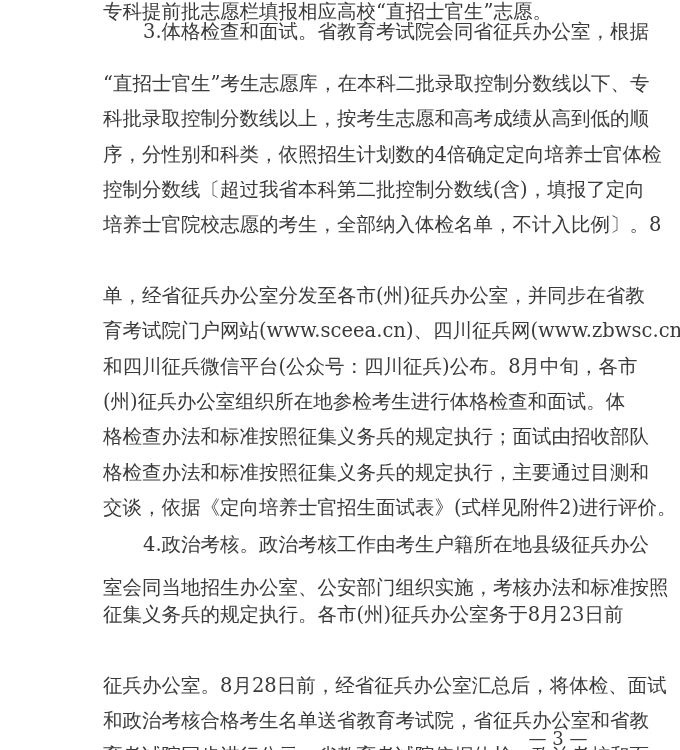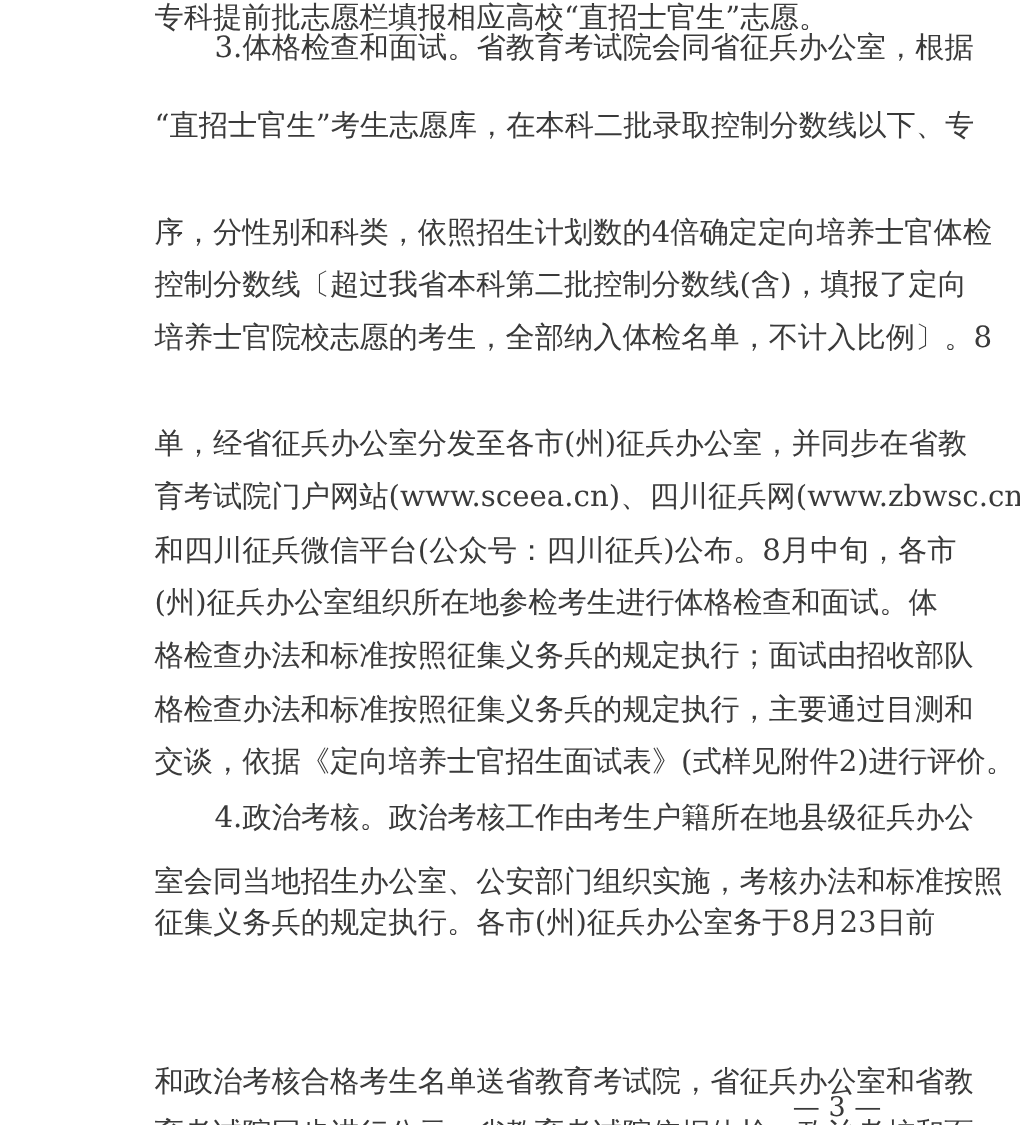--- a/index.html
+++ b/index.html
@@ -53,29 +53,31 @@
     color: #3a3a3a;
   }
 </style>
 </head>
 <body>
 
 <div class="page">
   <div class="line last" style="top:-3px">专科提前批志愿栏填报相应高校“直招士官生”志愿。</div>
   <div class="line indent" style="top:17px">3.体格检查和面试。省教育考试院会同省征兵办公室，根据</div>
   <div class="line" style="top:69px">“直招士官生”考生志愿库，在本科二批录取控制分数线以下、专</div>
+  <div class="line" style="top:104px">科批录取控制分数线以上，按考生志愿和高考成绩从高到低的顺</div>
   <div class="line" style="top:140px">序，分性别和科类，依照招生计划数的4倍确定定向培养士官体检</div>
   <div class="line" style="top:175px">控制分数线〔超过我省本科第二批控制分数线(含)，填报了定向</div>
   <div class="line" style="top:210px">培养士官院校志愿的考生，全部纳入体检名单，不计入比例〕。8</div>
   <div class="line" style="top:281px">单，经省征兵办公室分发至各市(州)征兵办公室，并同步在省教</div>
   <div class="line" style="top:316px">育考试院门户网站(www.sceea.cn)、四川征兵网(www.zbwsc.cn)</div>
   <div class="line" style="top:352px">和四川征兵微信平台(公众号：四川征兵)公布。8月中旬，各市</div>
   <div class="line" style="top:422px">格检查办法和标准按照征集义务兵的规定执行；面试由招收部队</div>
   <div class="line" style="top:387px">(州)征兵办公室组织所在地参检考生进行体格检查和面试。体</div>
   <div class="line" style="top:458px">格检查办法和标准按照征集义务兵的规定执行，主要通过目测和</div>
   <div class="line" style="top:493px">交谈，依据《定向培养士官招生面试表》(式样见附件2)进行评价。</div>
   <div class="line indent" style="top:530px">4.政治考核。政治考核工作由考生户籍所在地县级征兵办公</div>
   <div class="line" style="top:573px">室会同当地招生办公室、公安部门组织实施，考核办法和标准按照</div>
   <div class="line" style="top:600px">征集义务兵的规定执行。各市(州)征兵办公室务于8月23日前</div>
+  <div class="line" style="top:671px">征兵办公室。8月28日前，经省征兵办公室汇总后，将体检、面试</div>
   <div class="line" style="top:706px">和政治考核合格考生名单送省教育考试院，省征兵办公室和省教</div>
   <div class="line" style="top:741px">育考试院同步进行公示。省教育考试院依据体检、政治考核和面</div>
   <div class="page-number">— 3 —</div>
 </div>
 
 </body></html>

